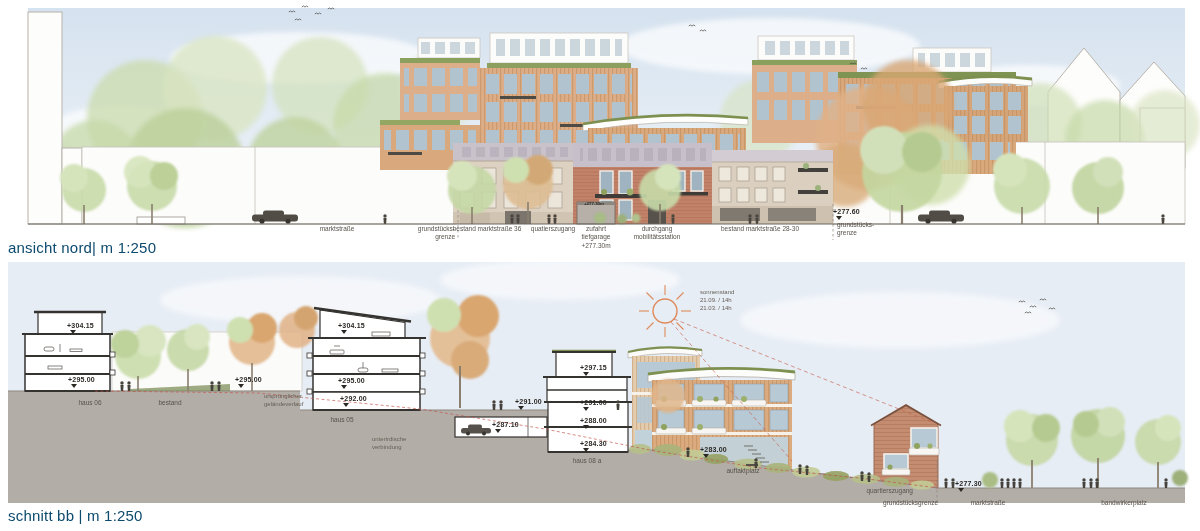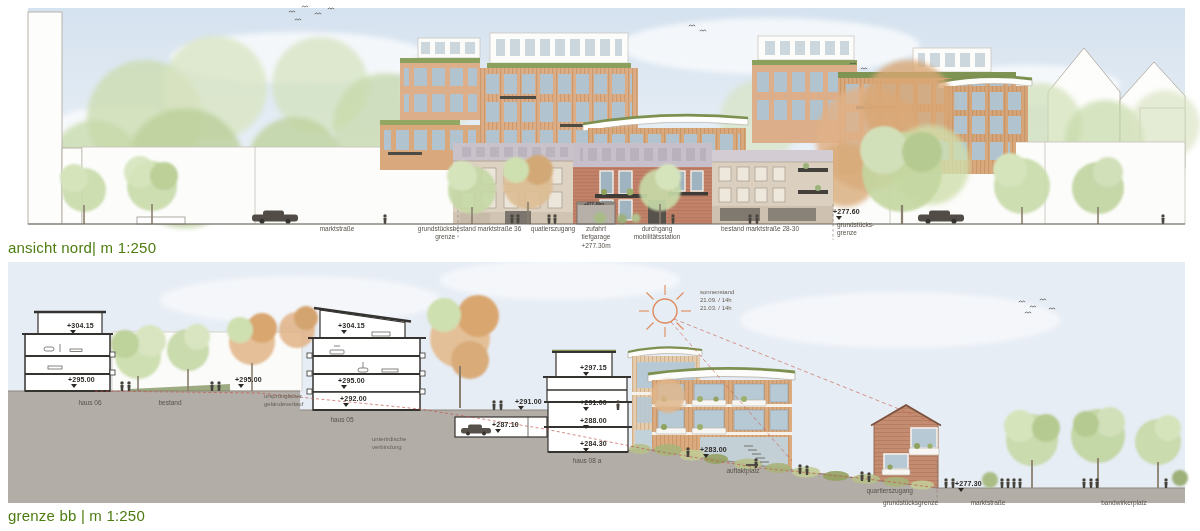--- a/index.html
+++ b/index.html
@@ -10,21 +10,21 @@
   #svg2{top:258px;}
   .lbl{position:absolute;font-size:6.5px;line-height:1.3;color:#57524a;white-space:pre-line;z-index:5;}
   .lbl.c{transform:translateX(-50%);text-align:center;}
   .lbl.r{transform:translateX(-100%);text-align:right;}
   .lbl.sm{font-size:6px;color:#666056;}
   .marker{position:absolute;font-size:7px;font-weight:700;color:#2b2824;letter-spacing:.2px;z-index:6;line-height:1;}
   .marker .tri{display:block;width:0;height:0;margin:1px 0 0 3px;
     border-left:3.2px solid transparent;border-right:3.2px solid transparent;border-top:4.6px solid #2b2824;}
   .sign{position:absolute;font-size:8px;transform:scale(.55);transform-origin:left top;
         color:#2b2824;font-weight:700;z-index:6;}
-  .caption{position:absolute;left:8px;font-size:15px;color:#4d7c0f;letter-spacing:.2px;z-index:5;}
+  .caption{position:absolute;left:8px;font-size:15px;color:#0c4a6e;letter-spacing:.2px;z-index:5;}
   #cap1{top:239px;}
   #cap2{top:507px;}
 </style>
 </head>
 <body>
 
 <div class="page">
 
   <svg id="svg1" class="layer" width="1200" height="258" viewBox="0 0 1200 258" aria-hidden="true">
     <defs>
@@ -652,15 +652,15 @@
 verbindung</div>
   <div class="lbl c" style="left:587px;top:457px">haus 08 a</div>
   <div class="lbl c" style="left:743px;top:467px">auftaktplatz</div>
   <div class="lbl r" style="left:913px;top:487px">quartierszugang</div>
   <div class="lbl r" style="left:938px;top:499px">grundstücksgrenze</div>
   <div class="lbl c" style="left:988px;top:499px">marktstraße</div>
   <div class="lbl c" style="left:1124px;top:499px">bandwirkerplatz</div>
   <div class="lbl sm" style="left:700px;top:289px">sonnenstand
 21.09. / 14h
 21.03. / 14h</div>
-  <div class="caption" id="cap2">grenze bb | m 1:250</div>
+  <div class="caption" id="cap2">schnitt bb | m 1:250</div>
 
 </div>
 
 </body></html>

